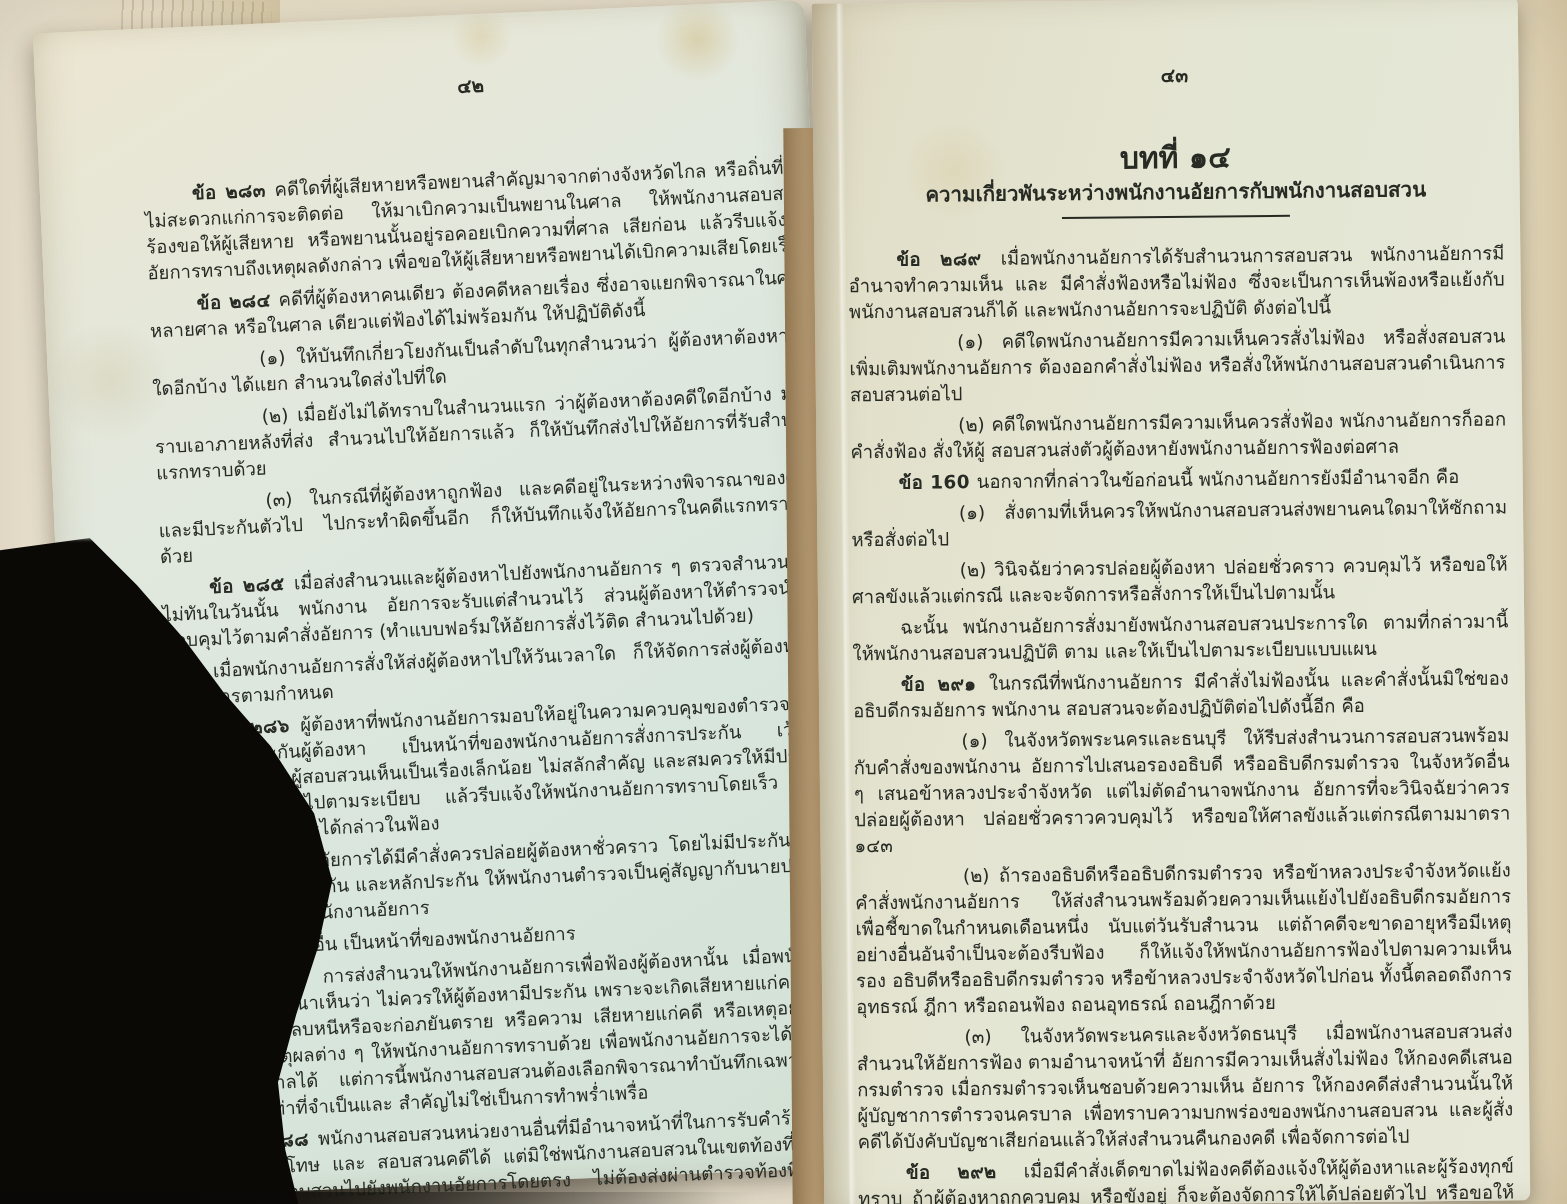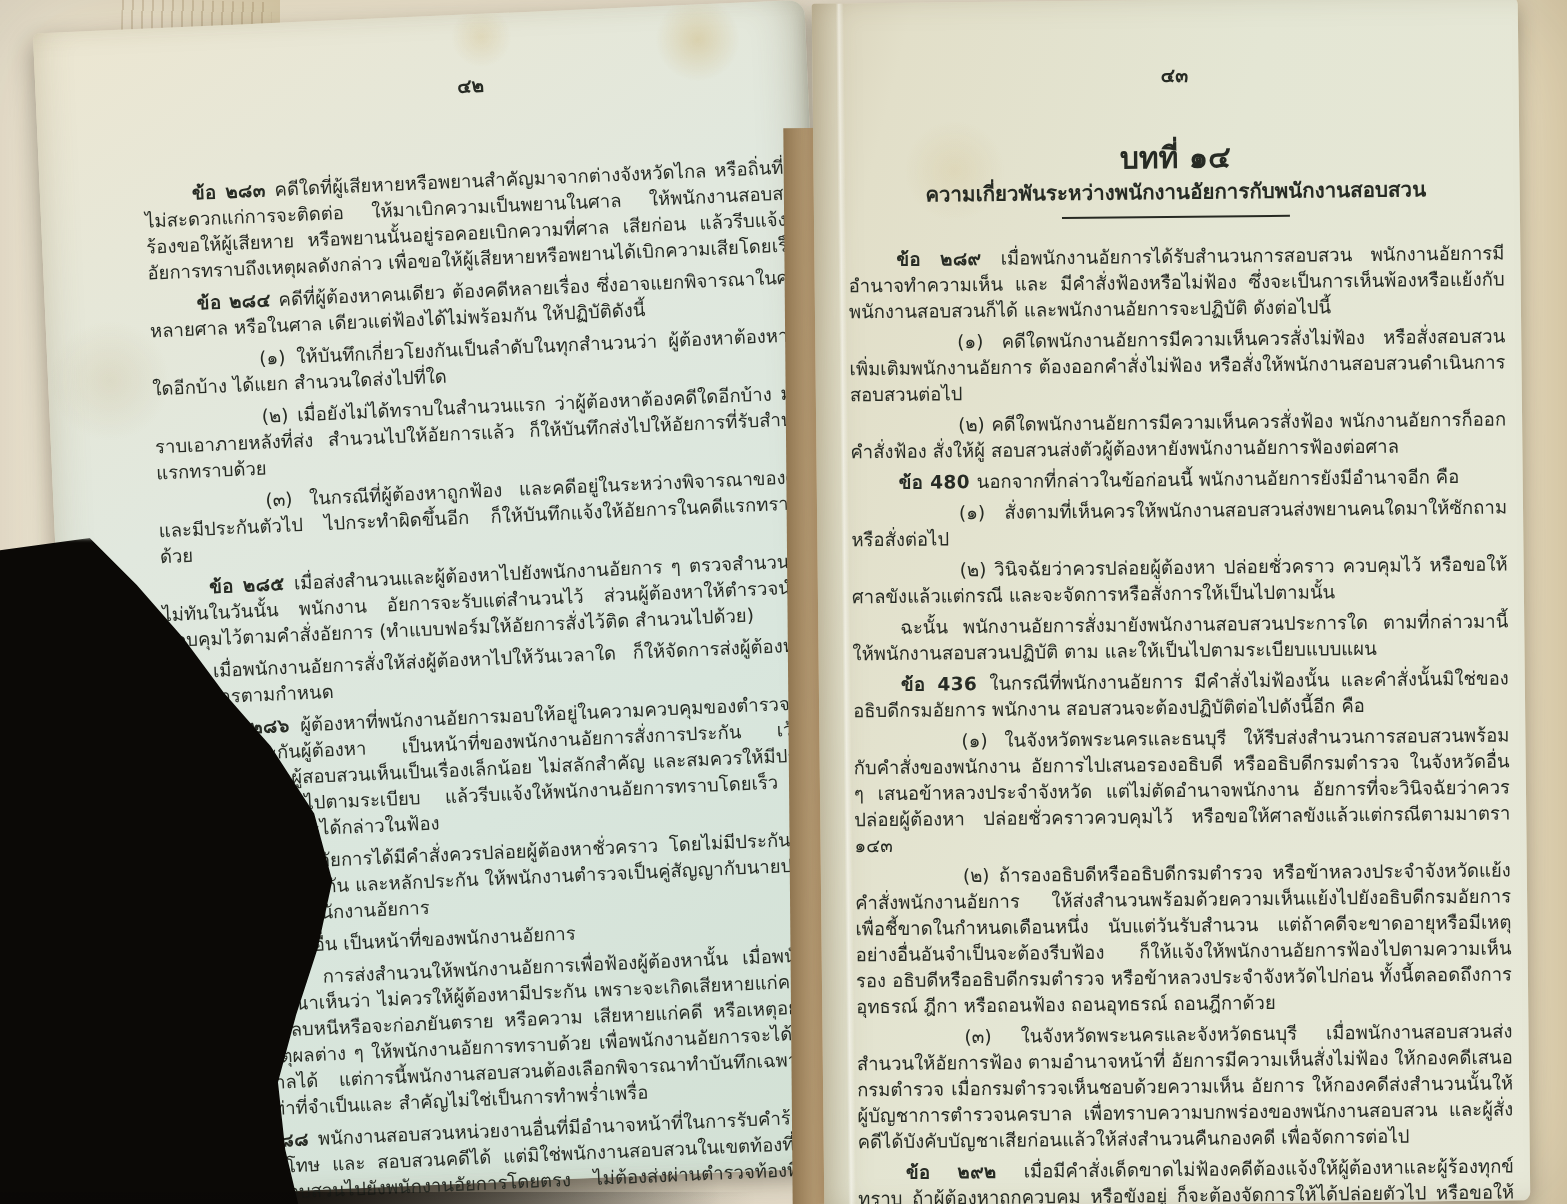--- a/index.html
+++ b/index.html
@@ -110,25 +110,25 @@
   <div class="right-page">
     <div class="text">
       <div class="page-num">๔๓</div>
       <div class="chapter-title">บทที่ ๑๔</div>
       <div class="chapter-subtitle">ความเกี่ยวพันระหว่างพนักงานอัยการกับพนักงานสอบสวน</div>
       <div class="heading-rule"></div>
       <div>
           <p class="para item"><b class="lead">ข้อ ๒๘๙ </b>เมื่อพนักงานอัยการได้รับสำนวนการสอบสวน พนักงานอัยการมีอำนาจทำความเห็น และ มีคำสั่งฟ้องหรือไม่ฟ้อง ซึ่งจะเป็นการเห็นพ้องหรือแย้งกับพนักงานสอบสวนก็ได้ และพนักงานอัยการจะปฏิบัติ ดังต่อไปนี้</p>
           <p class="para sub">(๑) คดีใดพนักงานอัยการมีความเห็นควรสั่งไม่ฟ้อง หรือสั่งสอบสวนเพิ่มเติมพนักงานอัยการ ต้องออกคำสั่งไม่ฟ้อง หรือสั่งให้พนักงานสอบสวนดำเนินการสอบสวนต่อไป</p>
           <p class="para sub">(๒) คดีใดพนักงานอัยการมีความเห็นควรสั่งฟ้อง พนักงานอัยการก็ออกคำสั่งฟ้อง สั่งให้ผู้ สอบสวนส่งตัวผู้ต้องหายังพนักงานอัยการฟ้องต่อศาล</p>
-          <p class="para item"><b class="lead">ข้อ 480 </b>นอกจากที่กล่าวในข้อก่อนนี้ พนักงานอัยการยังมีอำนาจอีก คือ</p>
+          <p class="para item"><b class="lead">ข้อ 160 </b>นอกจากที่กล่าวในข้อก่อนนี้ พนักงานอัยการยังมีอำนาจอีก คือ</p>
           <p class="para sub">(๑) สั่งตามที่เห็นควรให้พนักงานสอบสวนส่งพยานคนใดมาให้ซักถามหรือสั่งต่อไป</p>
           <p class="para sub">(๒) วินิจฉัยว่าควรปล่อยผู้ต้องหา ปล่อยชั่วคราว ควบคุมไว้ หรือขอให้ศาลขังแล้วแต่กรณี และจะจัดการหรือสั่งการให้เป็นไปตามนั้น</p>
           <p class="para item">ฉะนั้น พนักงานอัยการสั่งมายังพนักงานสอบสวนประการใด ตามที่กล่าวมานี้ให้พนักงานสอบสวนปฏิบัติ ตาม และให้เป็นไปตามระเบียบแบบแผน</p>
-          <p class="para item"><b class="lead">ข้อ 436 </b>ในกรณีที่พนักงานอัยการ มีคำสั่งไม่ฟ้องนั้น และคำสั่งนั้นมิใช่ของอธิบดีกรมอัยการ พนักงาน สอบสวนจะต้องปฏิบัติต่อไปดังนี้อีก คือ</p>
+          <p class="para item"><b class="lead">ข้อ ๒๙๑ </b>ในกรณีที่พนักงานอัยการ มีคำสั่งไม่ฟ้องนั้น และคำสั่งนั้นมิใช่ของอธิบดีกรมอัยการ พนักงาน สอบสวนจะต้องปฏิบัติต่อไปดังนี้อีก คือ</p>
           <p class="para sub">(๑) ในจังหวัดพระนครและธนบุรี ให้รีบส่งสำนวนการสอบสวนพร้อมกับคำสั่งของพนักงาน อัยการไปเสนอรองอธิบดี หรืออธิบดีกรมตำรวจ ในจังหวัดอื่น ๆ เสนอข้าหลวงประจำจังหวัด แต่ไม่ตัดอำนาจพนักงาน อัยการที่จะวินิจฉัยว่าควรปล่อยผู้ต้องหา ปล่อยชั่วคราวควบคุมไว้ หรือขอให้ศาลขังแล้วแต่กรณีตามมาตรา ๑๔๓</p>
           <p class="para sub">(๒) ถ้ารองอธิบดีหรืออธิบดีกรมตำรวจ หรือข้าหลวงประจำจังหวัดแย้งคำสั่งพนักงานอัยการ ให้ส่งสำนวนพร้อมด้วยความเห็นแย้งไปยังอธิบดีกรมอัยการ เพื่อชี้ขาดในกำหนดเดือนหนึ่ง นับแต่วันรับสำนวน แต่ถ้าคดีจะขาดอายุหรือมีเหตุอย่างอื่นอันจำเป็นจะต้องรีบฟ้อง ก็ให้แจ้งให้พนักงานอัยการฟ้องไปตามความเห็นรอง อธิบดีหรืออธิบดีกรมตำรวจ หรือข้าหลวงประจำจังหวัดไปก่อน ทั้งนี้ตลอดถึงการอุทธรณ์ ฎีกา หรือถอนฟ้อง ถอนอุทธรณ์ ถอนฎีกาด้วย</p>
           <p class="para sub">(๓) ในจังหวัดพระนครและจังหวัดธนบุรี เมื่อพนักงานสอบสวนส่งสำนวนให้อัยการฟ้อง ตามอำนาจหน้าที่ อัยการมีความเห็นสั่งไม่ฟ้อง ให้กองคดีเสนอกรมตำรวจ เมื่อกรมตำรวจเห็นชอบด้วยความเห็น อัยการ ให้กองคดีส่งสำนวนนั้นให้ผู้บัญชาการตำรวจนครบาล เพื่อทราบความบกพร่องของพนักงานสอบสวน และผู้สั่งคดีได้บังคับบัญชาเสียก่อนแล้วให้ส่งสำนวนคืนกองคดี เพื่อจัดการต่อไป</p>
           <p class="para item"><b class="lead">ข้อ ๒๙๒ </b>เมื่อมีคำสั่งเด็ดขาดไม่ฟ้องคดีต้องแจ้งให้ผู้ต้องหาและผู้ร้องทุกข์ทราบ ถ้าผู้ต้องหาถูกควบคุม หรือขังอยู่ ก็จะต้องจัดการให้ได้ปล่อยตัวไป หรือขอให้ศาลปล่อยแล้วแต่กรณี โดยให้ปฏิบัติดังต่อไปนี้</p>
         </div>
     </div>
   </div>
 
   <div class="black-blob"></div>
   <div class="bottom-band"></div>

